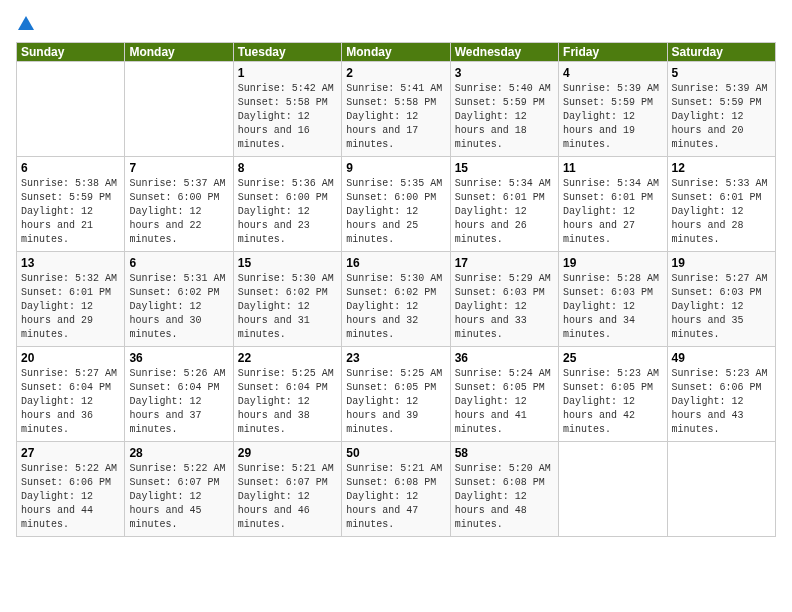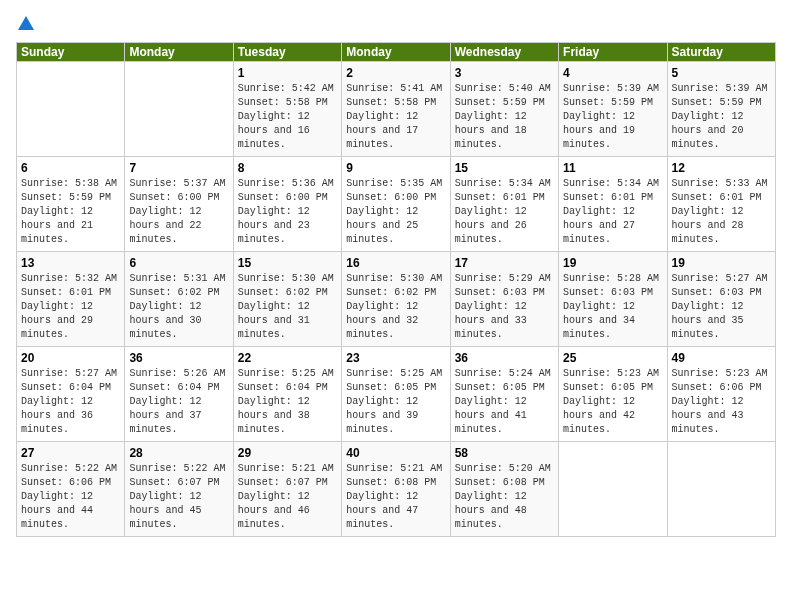--- a/index.html
+++ b/index.html
@@ -237,21 +237,21 @@
         </td>
         <td>
           <span class="day-num">28</span>
           <div class="day-detail">Sunrise: 5:22 AM<br>Sunset: 6:07 PM<br>Daylight: 12 hours and 45 minutes.</div>
         </td>
         <td>
           <span class="day-num">29</span>
           <div class="day-detail">Sunrise: 5:21 AM<br>Sunset: 6:07 PM<br>Daylight: 12 hours and 46 minutes.</div>
         </td>
         <td>
-          <span class="day-num">40</span>
+          <span class="day-num">50</span>
           <div class="day-detail">Sunrise: 5:21 AM<br>Sunset: 6:08 PM<br>Daylight: 12 hours and 47 minutes.</div>
         </td>
         <td>
           <span class="day-num">58</span>
           <div class="day-detail">Sunrise: 5:20 AM<br>Sunset: 6:08 PM<br>Daylight: 12 hours and 48 minutes.</div>
         </td>
         <td class="empty"></td>
         <td class="empty"></td>
       </tr>
     </tbody>

